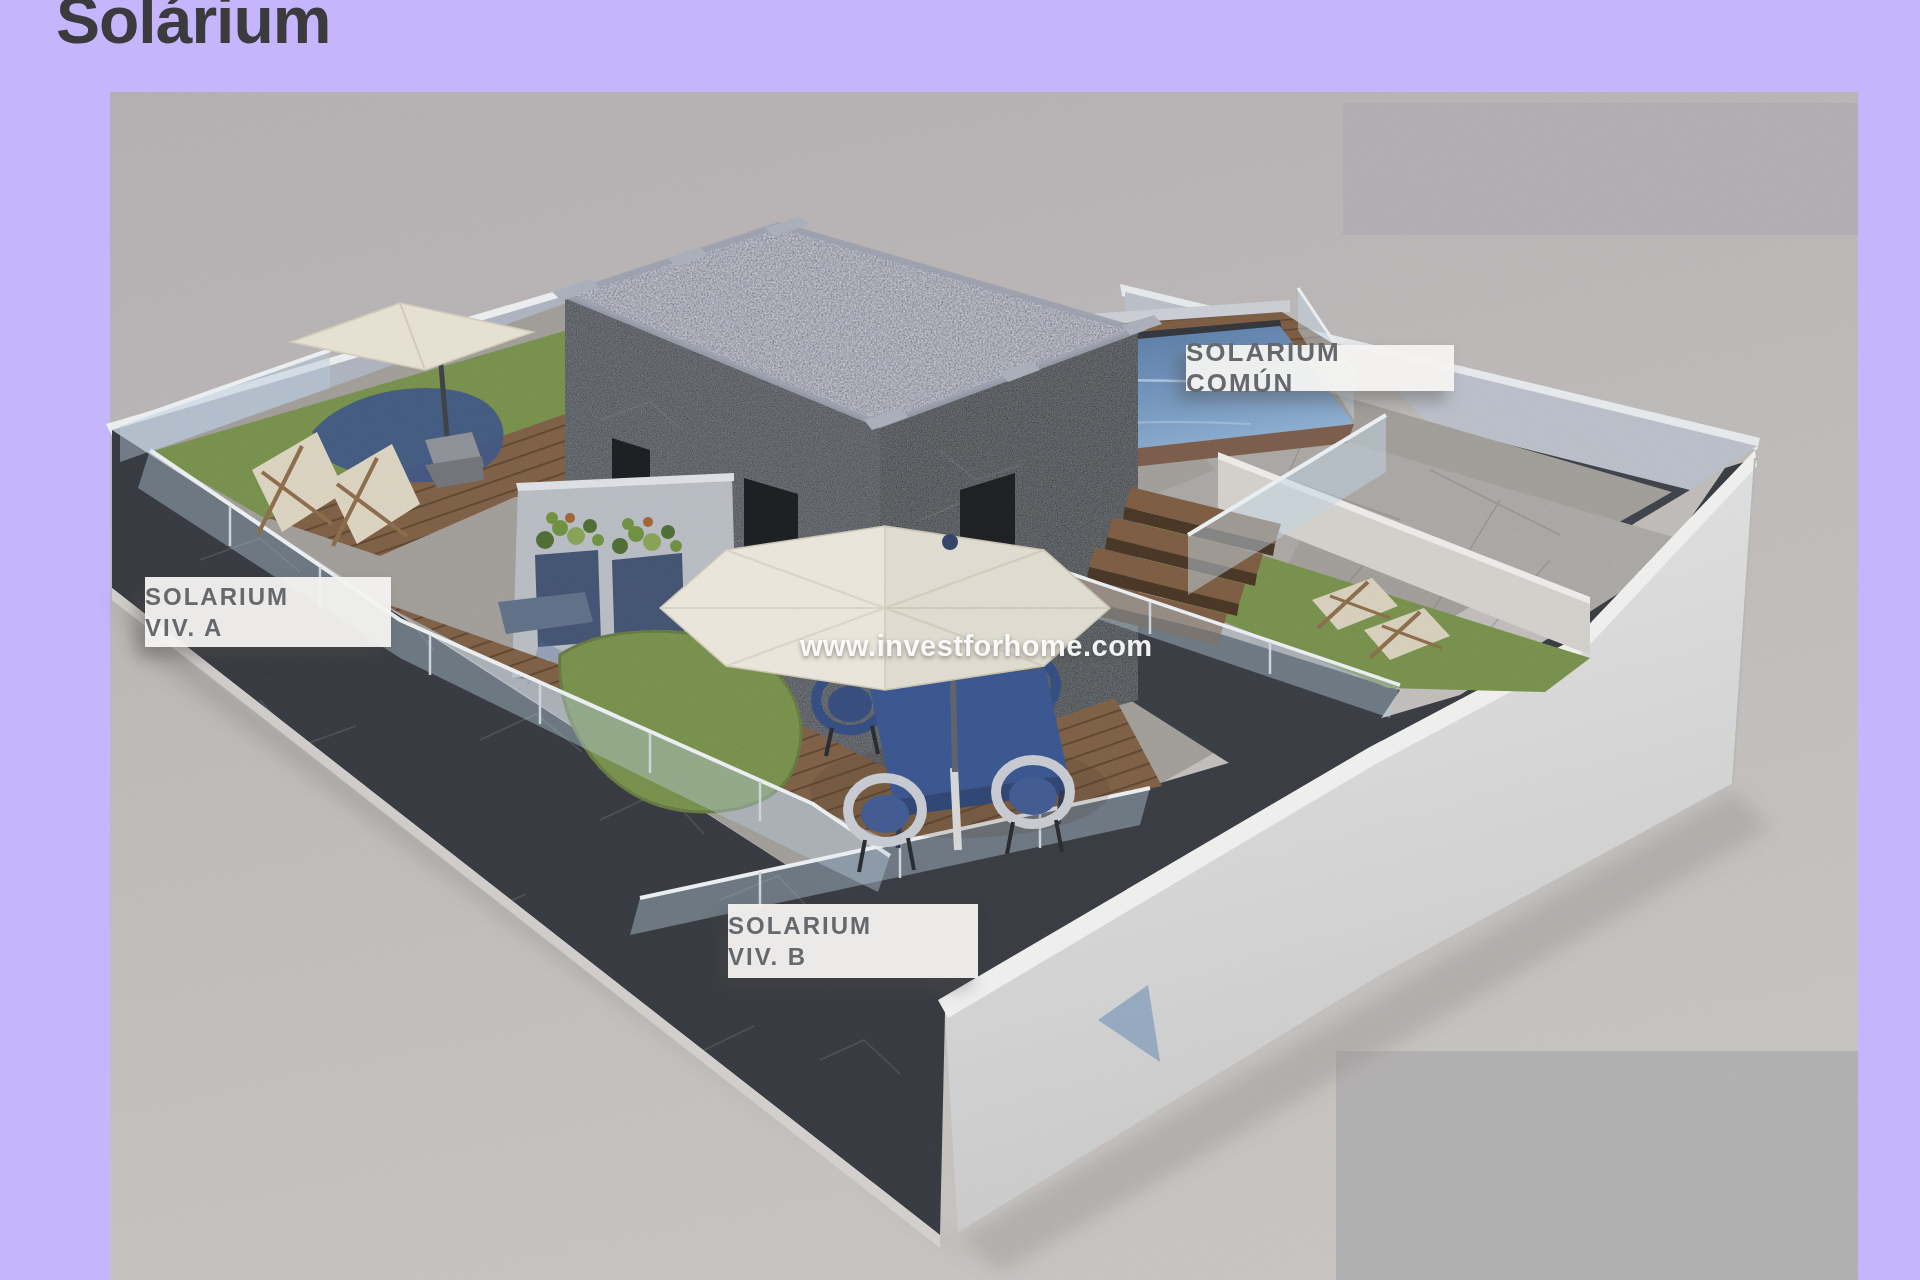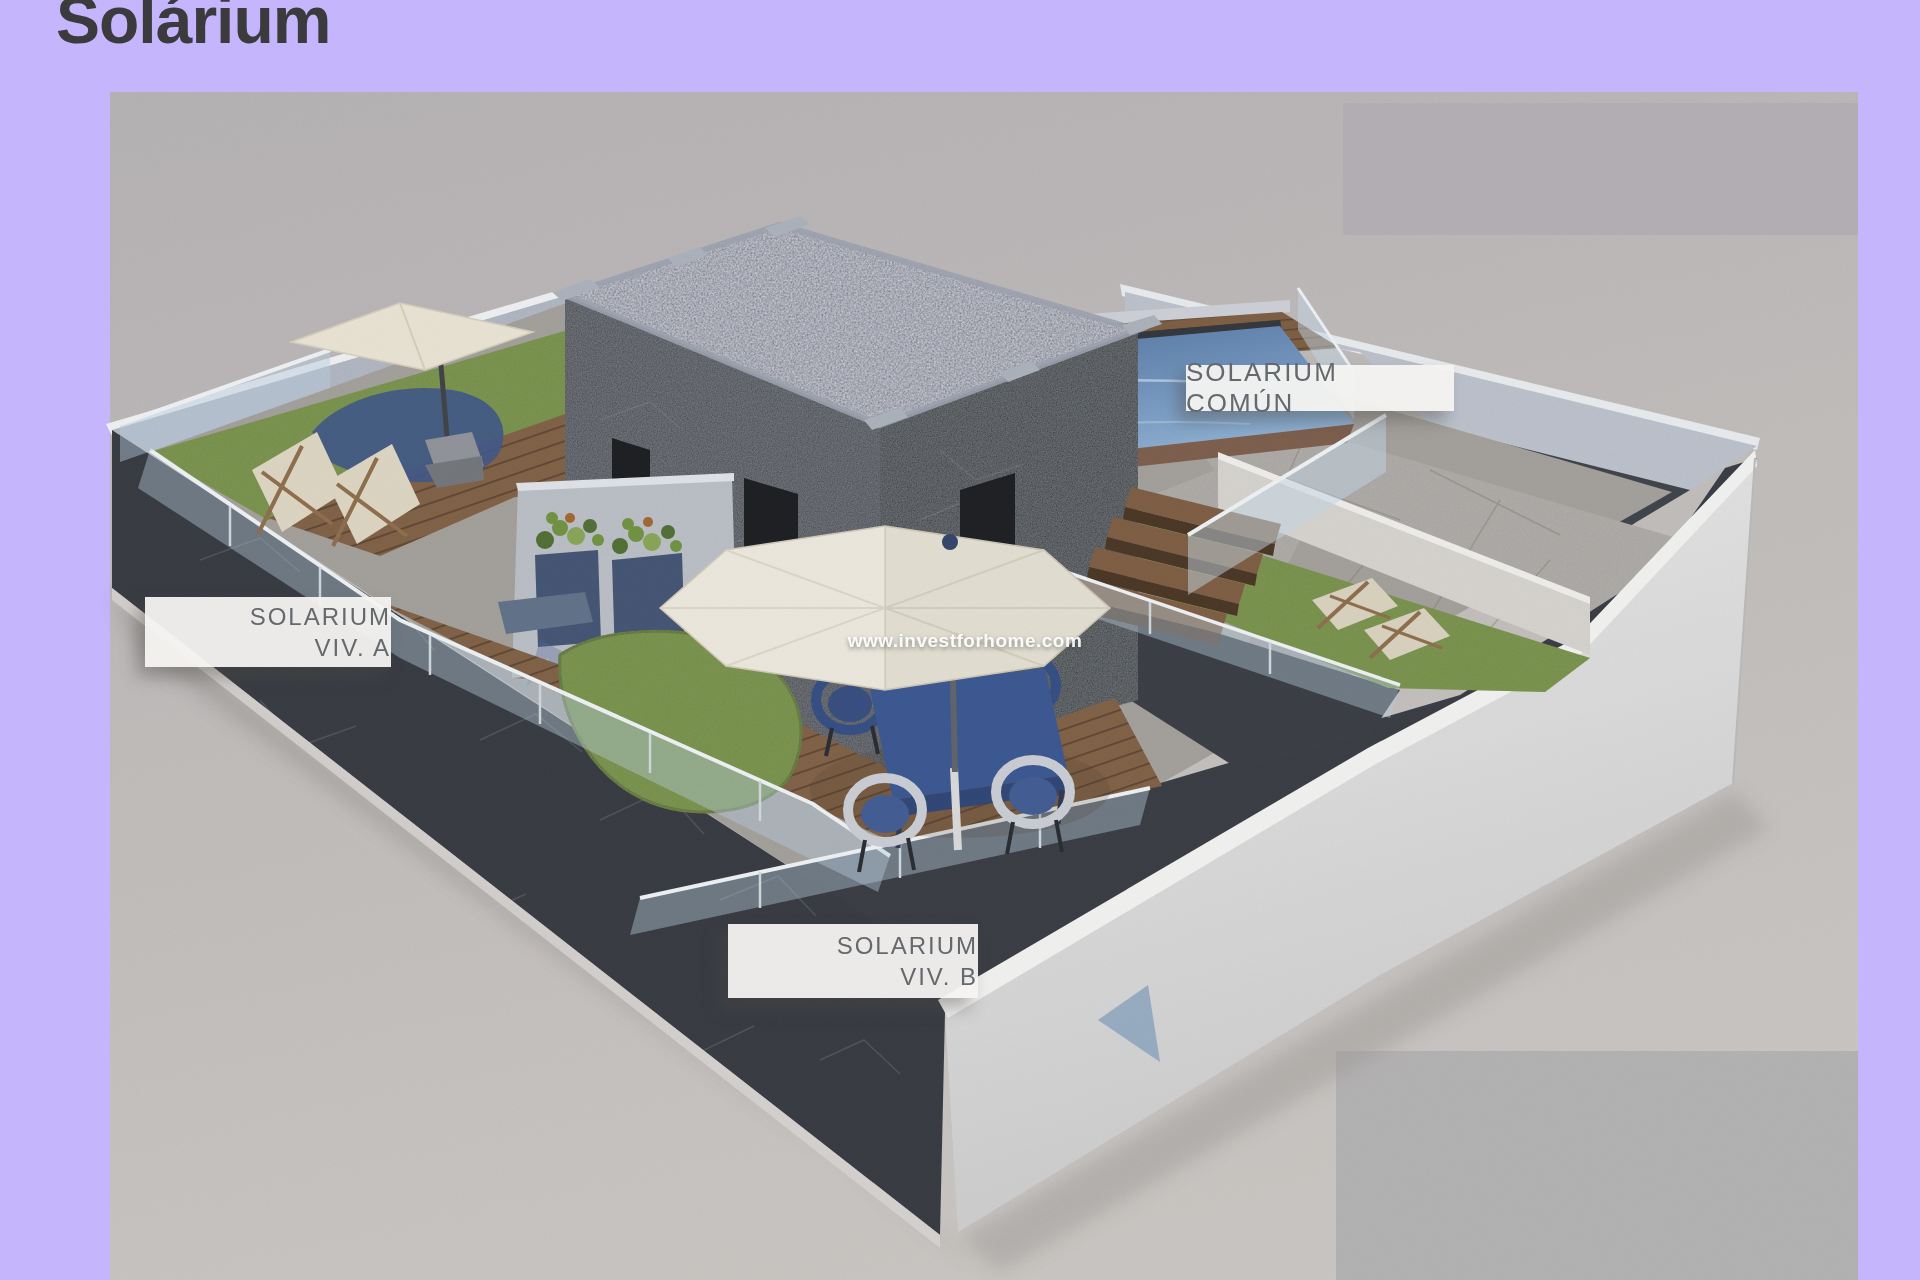--- a/index.html
+++ b/index.html
@@ -1,27 +1,27 @@
 <!DOCTYPE html>
 <html><head>
 <meta charset="utf-8">
 <style>
   html,body{margin:0;padding:0;background:#ffffff;font-family:"Liberation Sans",sans-serif;}
   #stage{position:relative;width:1920px;height:1280px;background:#c4b5fd;overflow:hidden;}
   #title{position:absolute;left:56px;top:-18px;font-size:66px;font-weight:700;color:#3b3b3d;letter-spacing:-1px;}
   #photo{position:absolute;left:110px;top:92px;width:1748px;height:1188px;background:linear-gradient(168deg,#b4b0b3 0%,#bfbbb9 45%,#cbc7c3 100%);}
   svg{position:absolute;left:0;top:0;}
-  .lbl{position:absolute;background:rgba(244,243,241,0.95);color:#65696d;font-weight:400;
-       display:flex;flex-direction:column;align-items:flex-end;justify-content:center;
-       letter-spacing:2px;box-shadow:-8px 10px 16px rgba(75,73,71,0.40);margin-top:20px;}
+  .lbl{position:absolute;background:rgba(244,243,241,0.95);color:#65696d;font-weight:700;
+       display:flex;flex-direction:column;align-items:flex-start;justify-content:center;
+       letter-spacing:2px;box-shadow:-8px 10px 16px rgba(75,73,71,0.40);}
   #lbl-comun{left:1186px;top:345px;width:268px;height:46px;font-size:26px;}
   #lbl-viva{left:145px;top:577px;width:246px;height:70px;font-size:24px;line-height:31px;}
   #lbl-vivb{left:728px;top:904px;width:250px;height:74px;font-size:24px;line-height:31px;}
   #watermark{position:absolute;left:800px;top:630px;width:330px;text-align:center;
-      font-size:19px;font-weight:700;color:rgba(255,255,255,0.93);
+      font-size:29px;font-weight:700;color:rgba(255,255,255,0.93);
       text-shadow:0 2px 4px rgba(70,68,66,0.55);letter-spacing:0.5px;}
 </style>
 </head>
 <body>
 
 <div id="stage">
   <div id="title">Solárium</div>
 
   <div id="photo">
   <svg width="1920" height="1280" viewBox="0 0 1920 1280" style="left:-110px;top:-92px">

